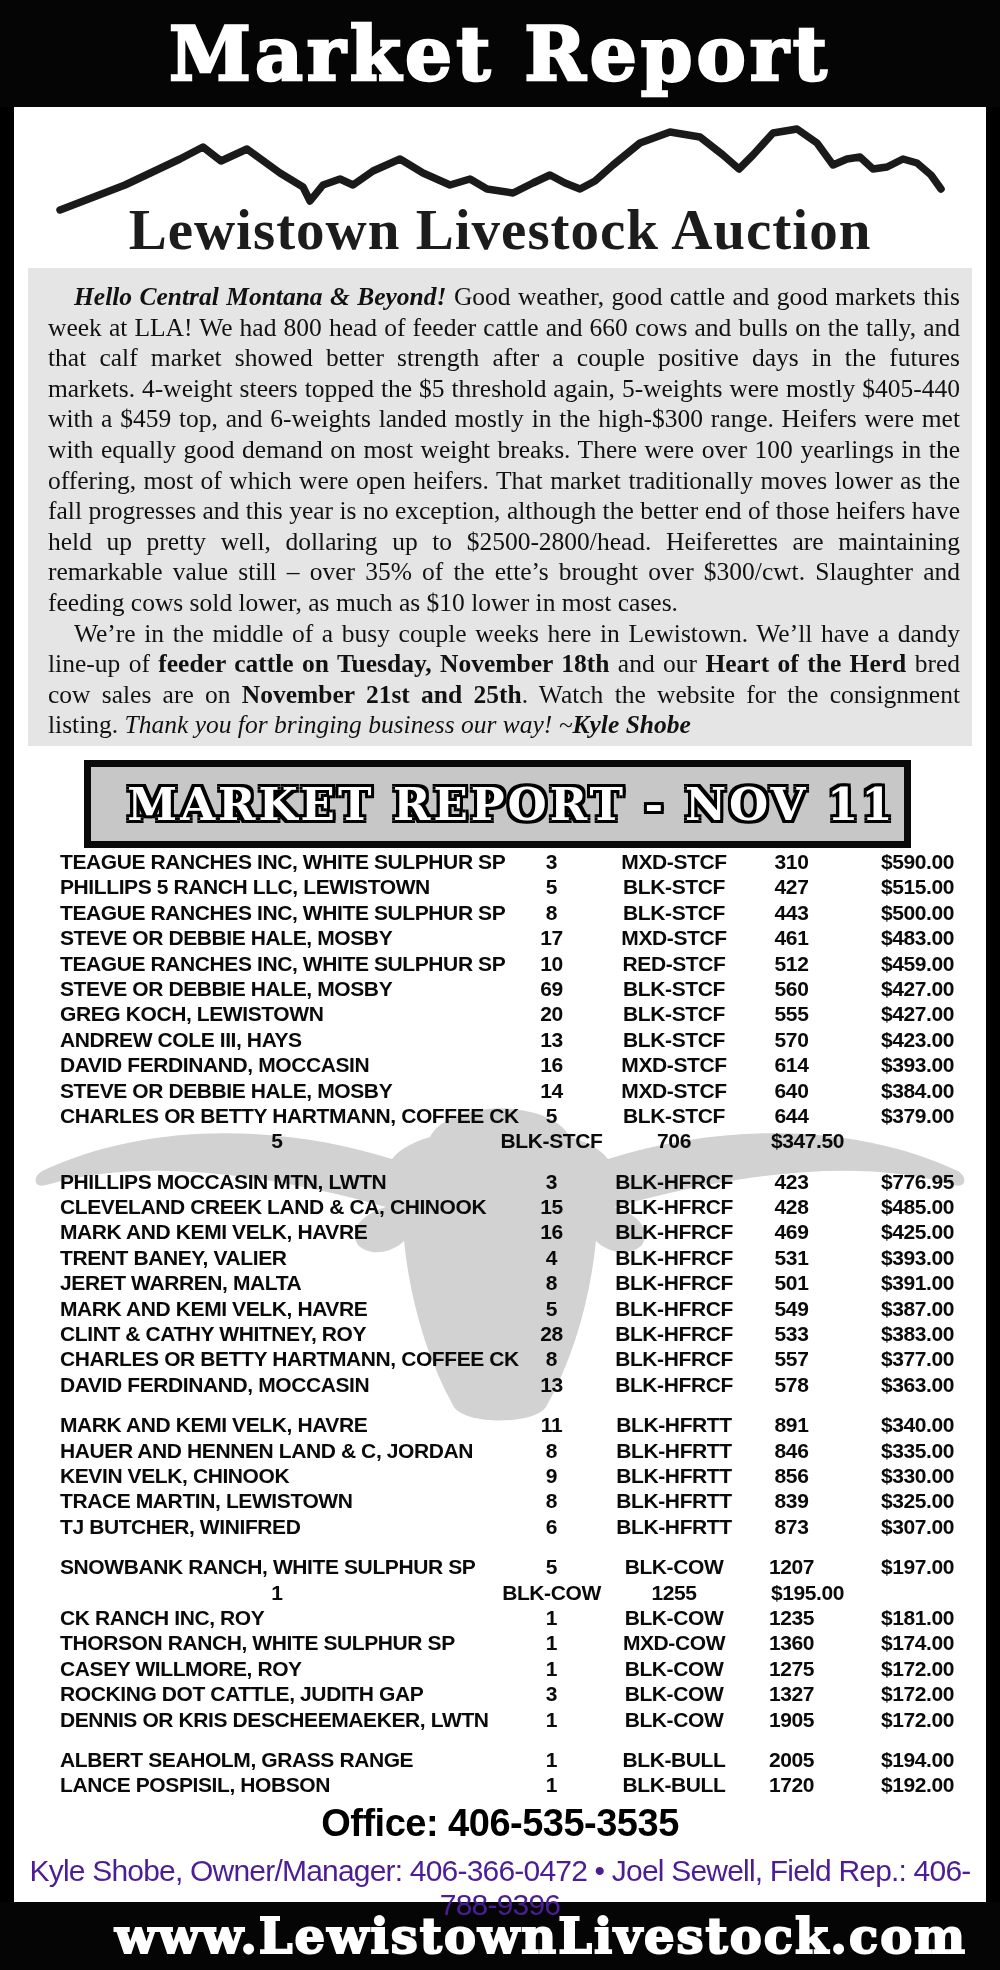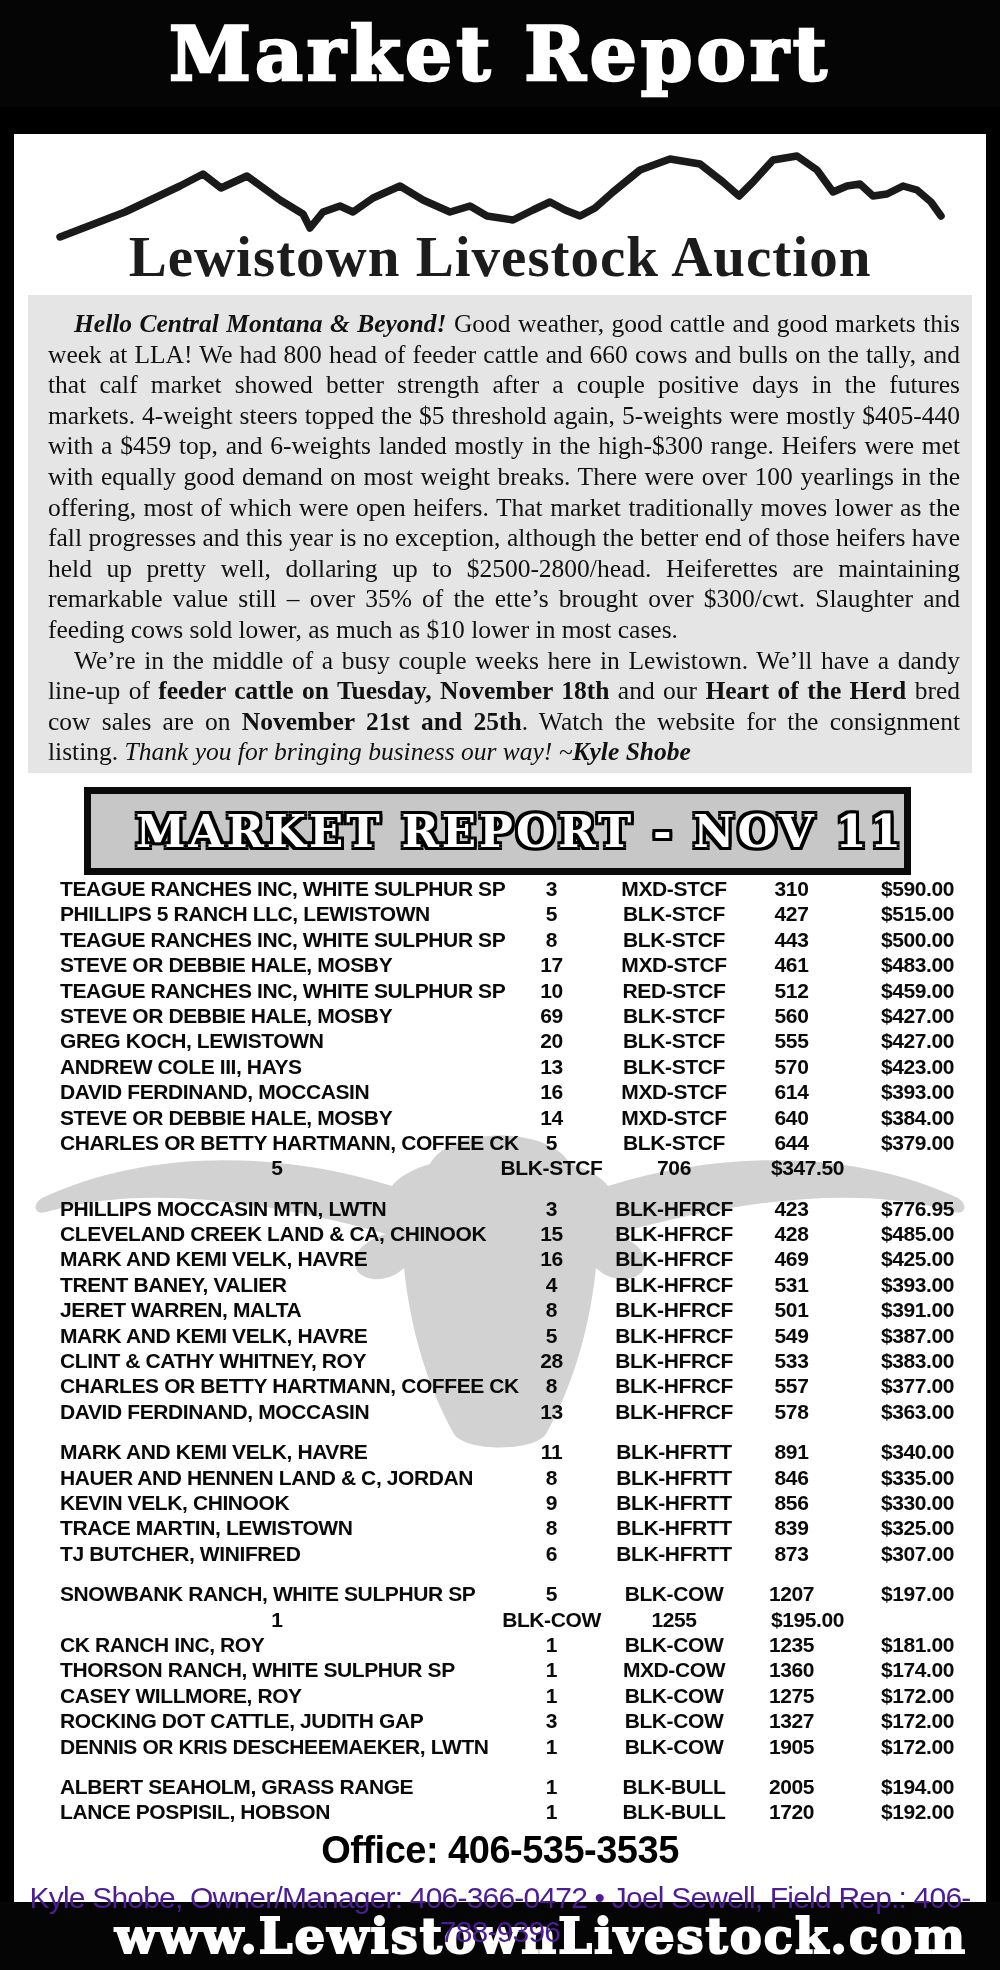--- a/index.html
+++ b/index.html
@@ -6,41 +6,41 @@
   body { width:1000px; height:1970px; font-family:"Liberation Sans", sans-serif; }
   .page { position:relative; width:1000px; height:1970px; background:#000; overflow:hidden; }
 
   
   .masthead { position:absolute; top:0; left:0; width:100%; height:107px; background:#050505;
               display:flex; align-items:center; justify-content:center; }
   .masthead-title { font-family:"DejaVu Serif", serif; font-weight:bold; font-size:74px; color:#fff;
                     letter-spacing:4px; -webkit-text-stroke:2.5px #fff; }
 
   
-  .panel { position:absolute; top:107px; left:14px; width:972px; height:1795px; background:#fff;margin-top:27px; }
+  .panel { position:absolute; top:107px; left:14px; width:972px; height:1795px; background:#fff; }
 
   
   .logo-ridge { position:absolute; top:10px; left:41px; }
   .logo-title { position:absolute; top:90px; left:0; width:100%; text-align:center;
                 font-family:"Liberation Serif", serif; font-weight:bold; font-size:57px;
                 letter-spacing:1px; color:#1c1c1c; }
 
   
   .letter { position:absolute; top:161px; left:14px; width:944px; height:478px; background:#e5e5e5;
             box-sizing:border-box; padding:14px 12px 0 20px; overflow:hidden;
             font-family:"Liberation Serif", serif; font-size:25.5px; line-height:30.6px;
             color:#111; text-align:justify; }
   .letter p { margin:0; text-indent:26px; }
   .b { font-weight:bold; }
   .i { font-style:italic; }
 
   
   .report-banner { position:absolute; top:653px; left:70px; width:827px; height:88px;
                    box-sizing:border-box; background:#c7c7c7; border:7px solid #0a0a0a;
-                   display:flex; align-items:center; justify-content:flex-end;padding-left:28px; }
+                   display:flex; align-items:center; justify-content:center;padding-left:28px; }
   .report-banner-text { font-family:"DejaVu Serif", serif; font-weight:bold; font-size:45px;
                         letter-spacing:3px; color:#fff;
                         text-shadow:-3px -3px 0 #000,0 -3px 0 #000,3px -3px 0 #000,
                                     -3px 0 0 #000,3px 0 0 #000,
                                     -3px 3px 0 #000,0 3px 0 #000,3px 3px 0 #000; }
 
   
   .watermark { position:absolute; top:978px; left:16px; z-index:0; }
 
   

